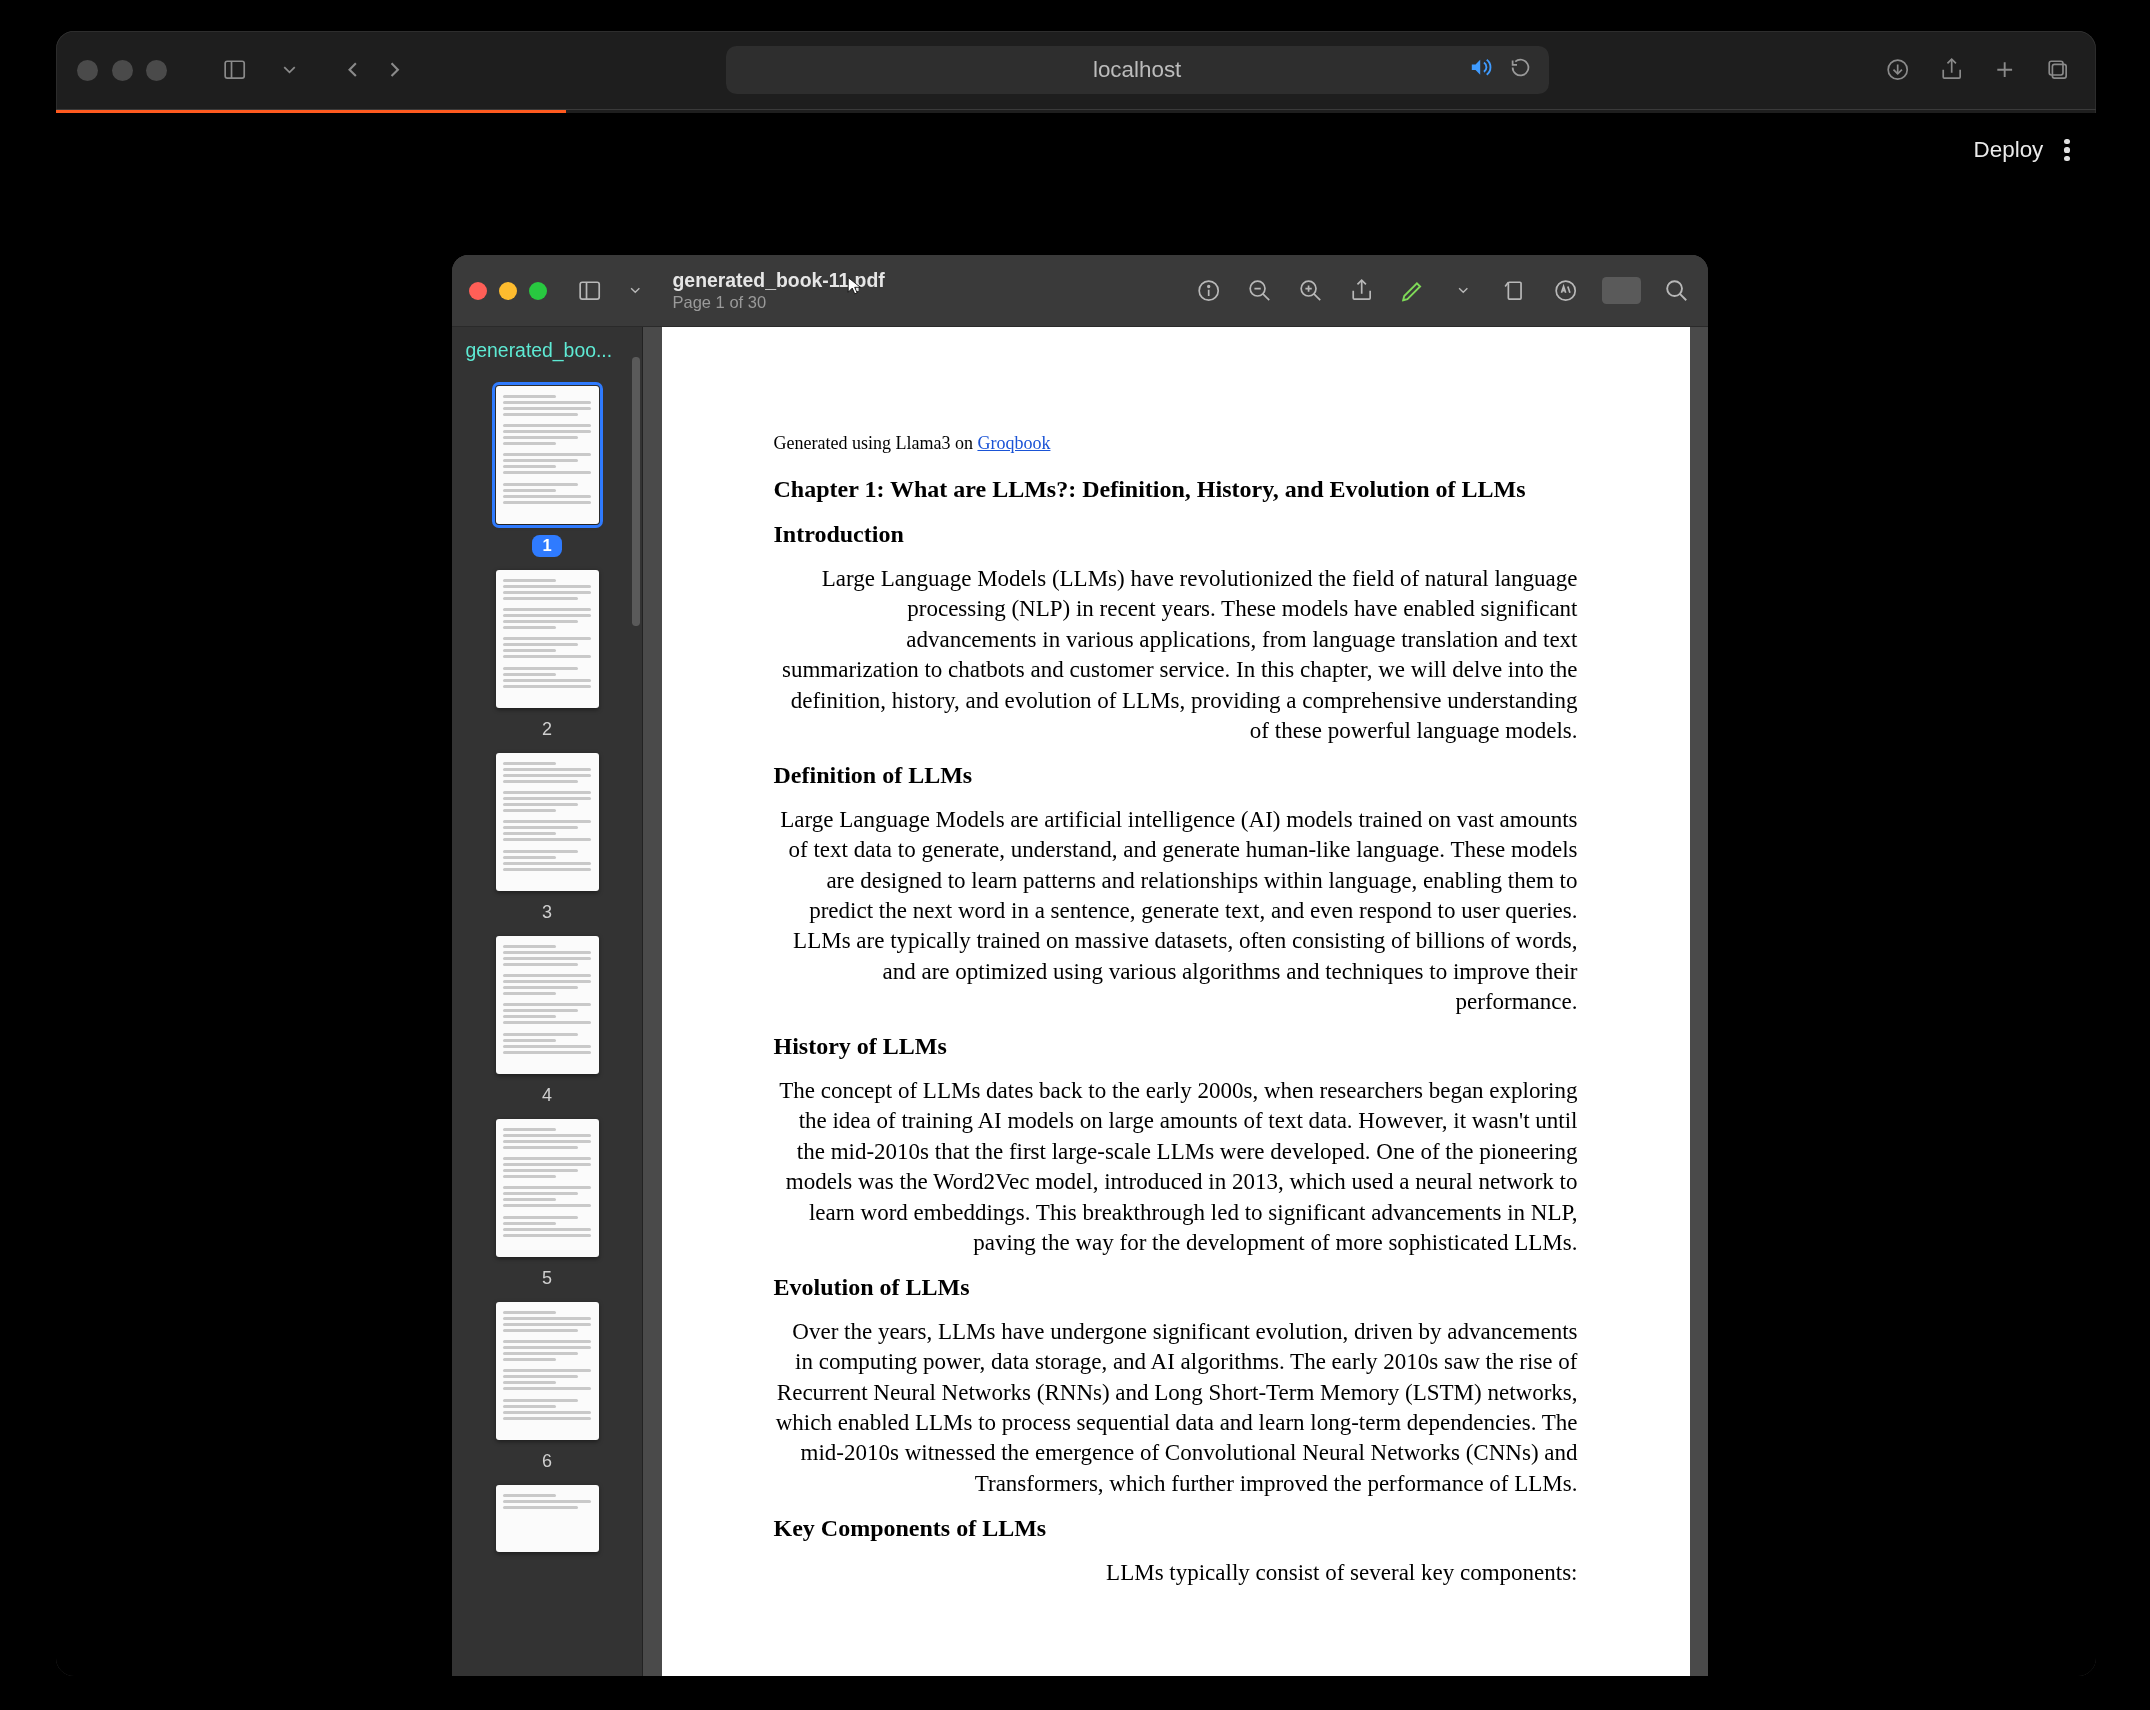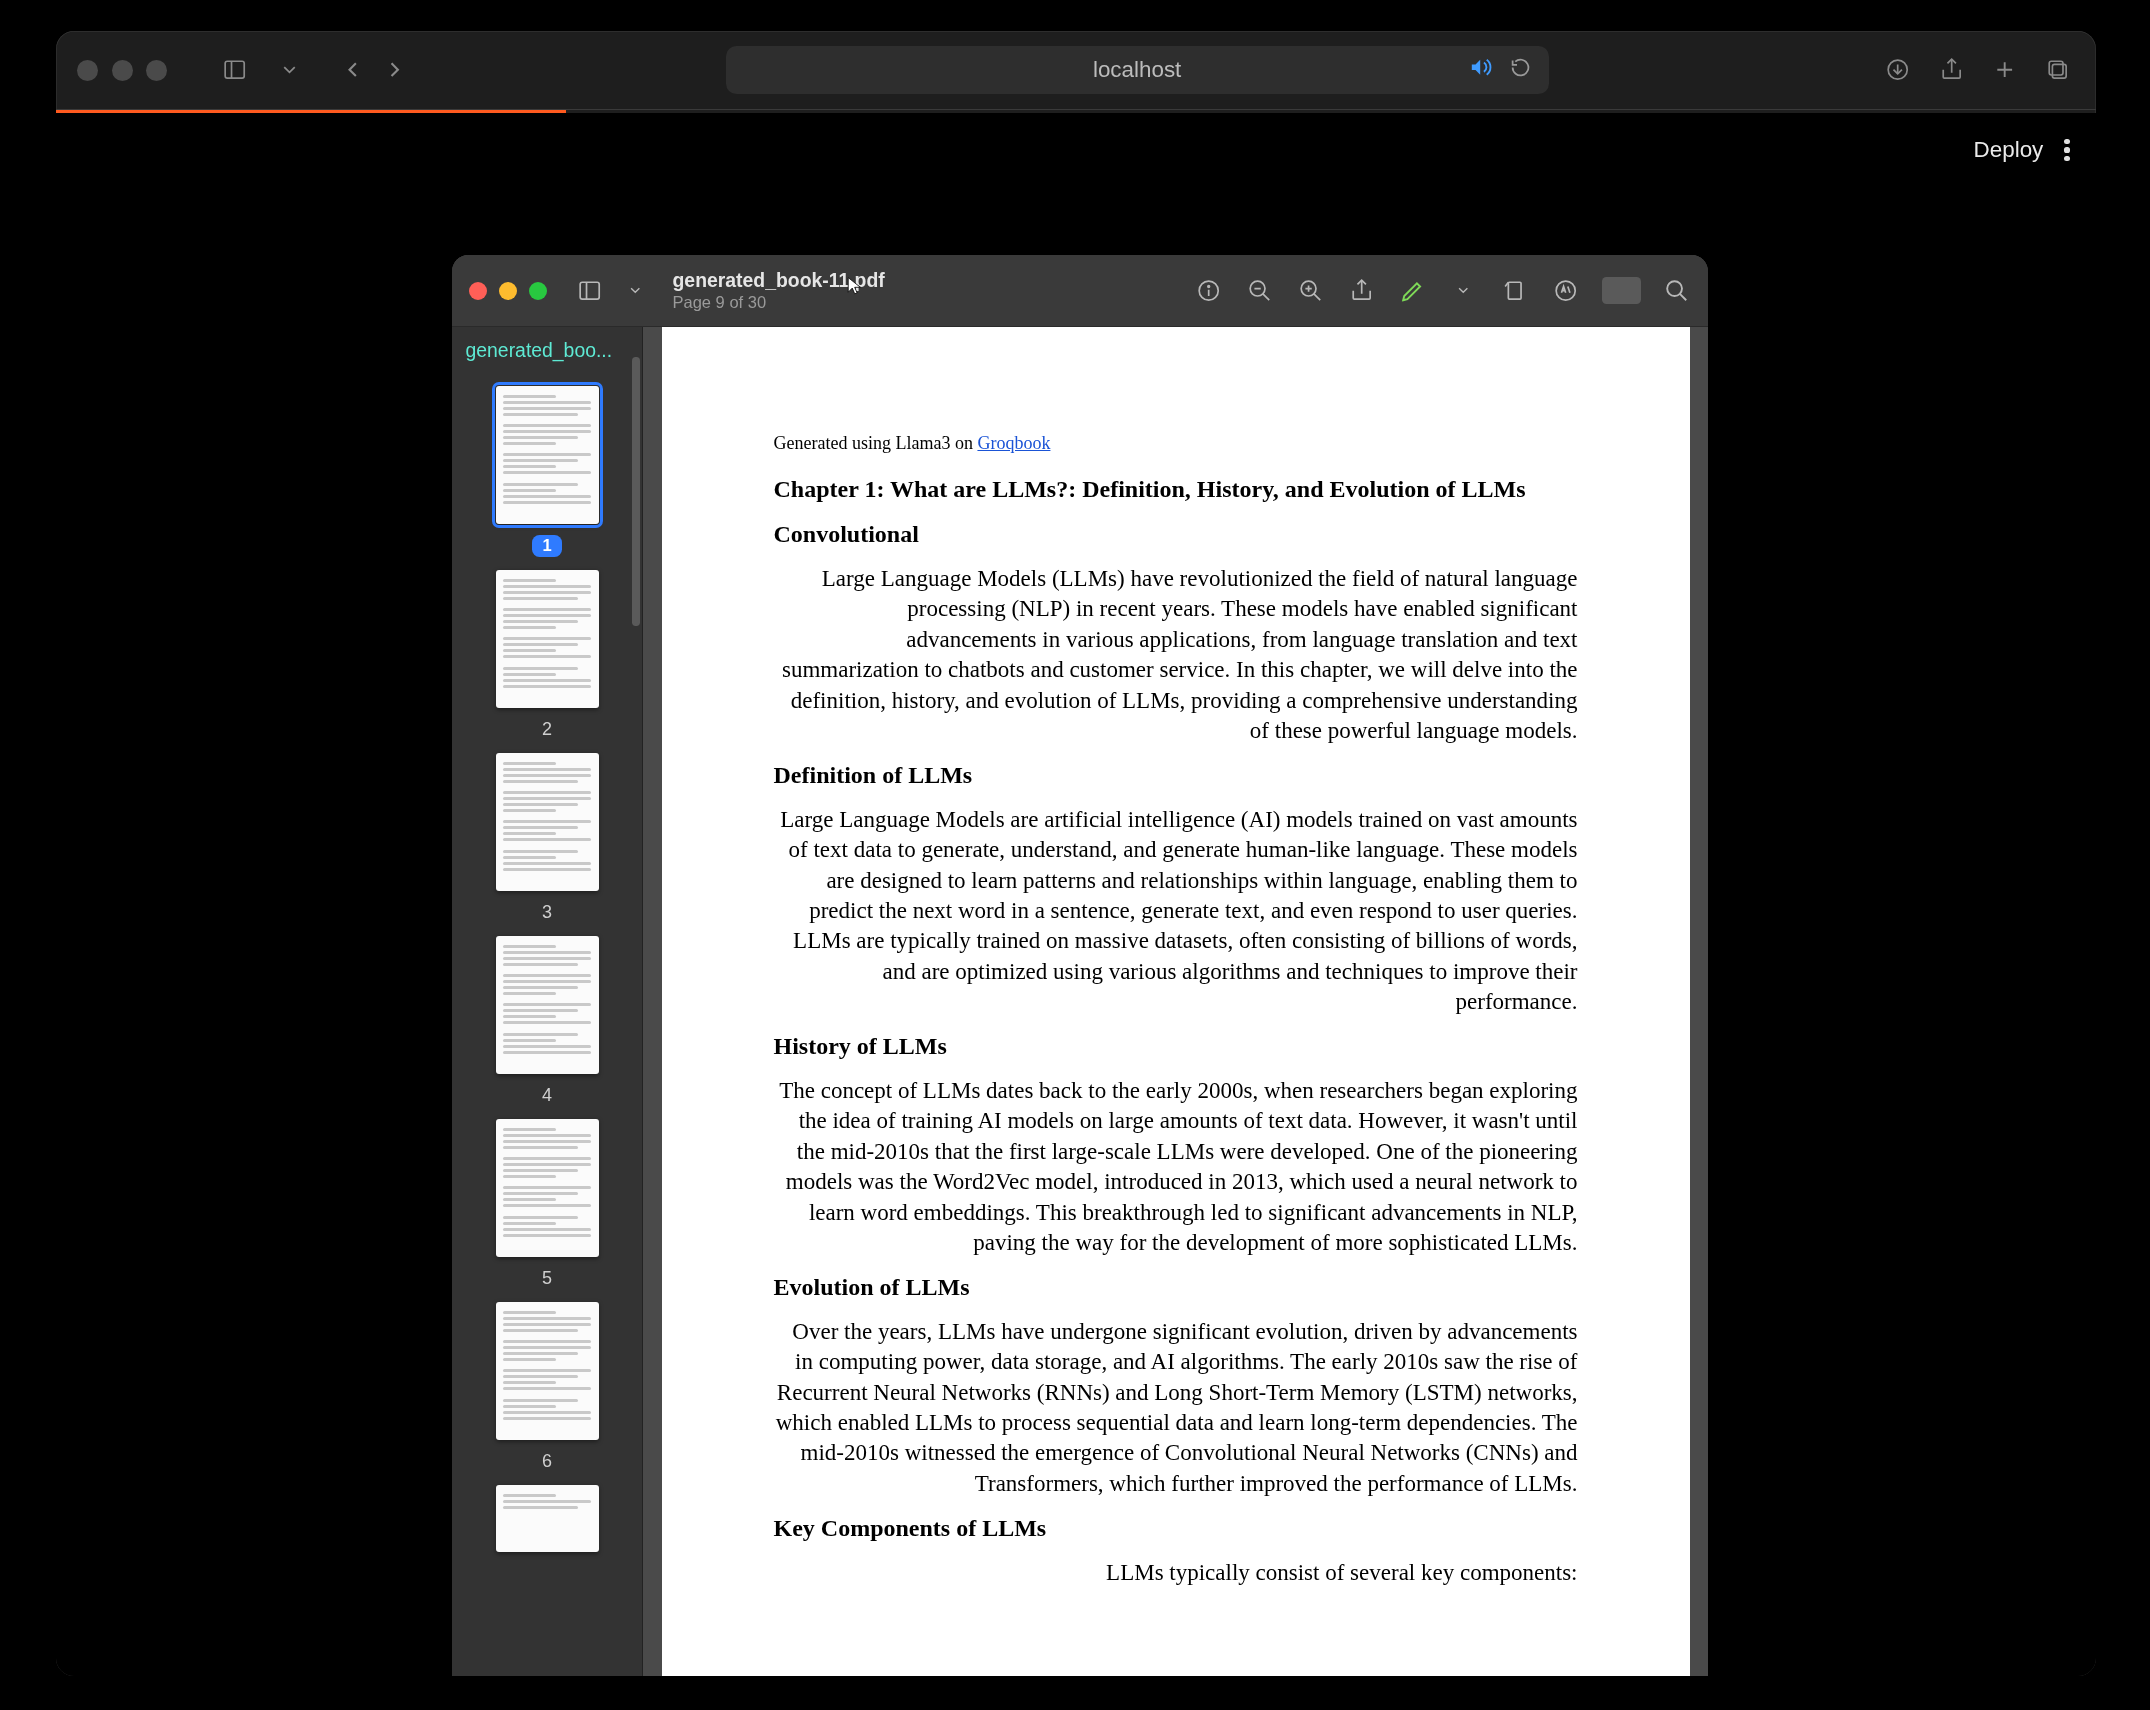--- a/index.html
+++ b/index.html
@@ -345,21 +345,21 @@
               <line x1="9" y1="4" x2="9" y2="20"></line>
             </svg>
         </div>
         <div class="pv-icon pv-chev-small">
           <svg viewBox="0 0 24 24" fill="none" stroke-width="2">
               <polyline points="6 9 12 15 18 9"></polyline>
             </svg>
         </div>
         <div class="pv-title-block" style="position:relative;">
           <span class="pv-title">generated_book-11.pdf</span>
-          <span class="pv-sub">Page 9 of 30</span>
+          <span class="pv-sub">Page 1 of 30</span>
           <svg class="cursor-pointer" style="left:172px;top:7.5px;" viewBox="0 0 24 24" fill="#fff" stroke="#000" stroke-width="1">
               <path d="M4 2l0 18 5-5 3 7 3-1-3-7 7 0z"></path>
             </svg>
         </div>
         <div class="pv-spacer"></div>
         <div class="pv-icon-group">
           <div class="pv-icon">
               <svg viewBox="0 0 24 24" fill="none" stroke-width="1.6">
                 <circle cx="12" cy="12" r="9"></circle>
                 <line x1="12" y1="11" x2="12" y2="17"></line>
@@ -612,21 +612,21 @@
             </div>
         </div>
 
         <div class="doc-area">
           <div class="page">
             <p class="gen-line">
               <span>Generated using Llama3 on </span><a href="#">Groqbook</a>
             </p>
             <p class="section-h">Chapter 1: What are LLMs?: Definition, History, and Evolution of LLMs</p>
 
-            <p class="section-h">Convolutional</p>
+            <p class="section-h">Introduction</p>
             <p class="para">Large Language Models (LLMs) have revolutionized the field of natural language processing (NLP) in recent years. These models have enabled significant advancements in various applications, from language translation and text summarization to chatbots and customer service. In this chapter, we will delve into the definition, history, and evolution of LLMs, providing a comprehensive understanding of these powerful language models.</p>
 
             <p class="section-h">Definition of LLMs</p>
             <p class="para">Large Language Models are artificial intelligence (AI) models trained on vast amounts of text data to generate, understand, and generate human-like language. These models are designed to learn patterns and relationships within language, enabling them to predict the next word in a sentence, generate text, and even respond to user queries. LLMs are typically trained on massive datasets, often consisting of billions of words, and are optimized using various algorithms and techniques to improve their performance.</p>
 
             <p class="section-h">History of LLMs</p>
             <p class="para">The concept of LLMs dates back to the early 2000s, when researchers began exploring the idea of training AI models on large amounts of text data. However, it wasn't until the mid-2010s that the first large-scale LLMs were developed. One of the pioneering models was the Word2Vec model, introduced in 2013, which used a neural network to learn word embeddings. This breakthrough led to significant advancements in NLP, paving the way for the development of more sophisticated LLMs.</p>
 
             <p class="section-h">Evolution of LLMs</p>
             <p class="para">Over the years, LLMs have undergone significant evolution, driven by advancements in computing power, data storage, and AI algorithms. The early 2010s saw the rise of Recurrent Neural Networks (RNNs) and Long Short-Term Memory (LSTM) networks, which enabled LLMs to process sequential data and learn long-term dependencies. The mid-2010s witnessed the emergence of Convolutional Neural Networks (CNNs) and Transformers, which further improved the performance of LLMs.</p>

